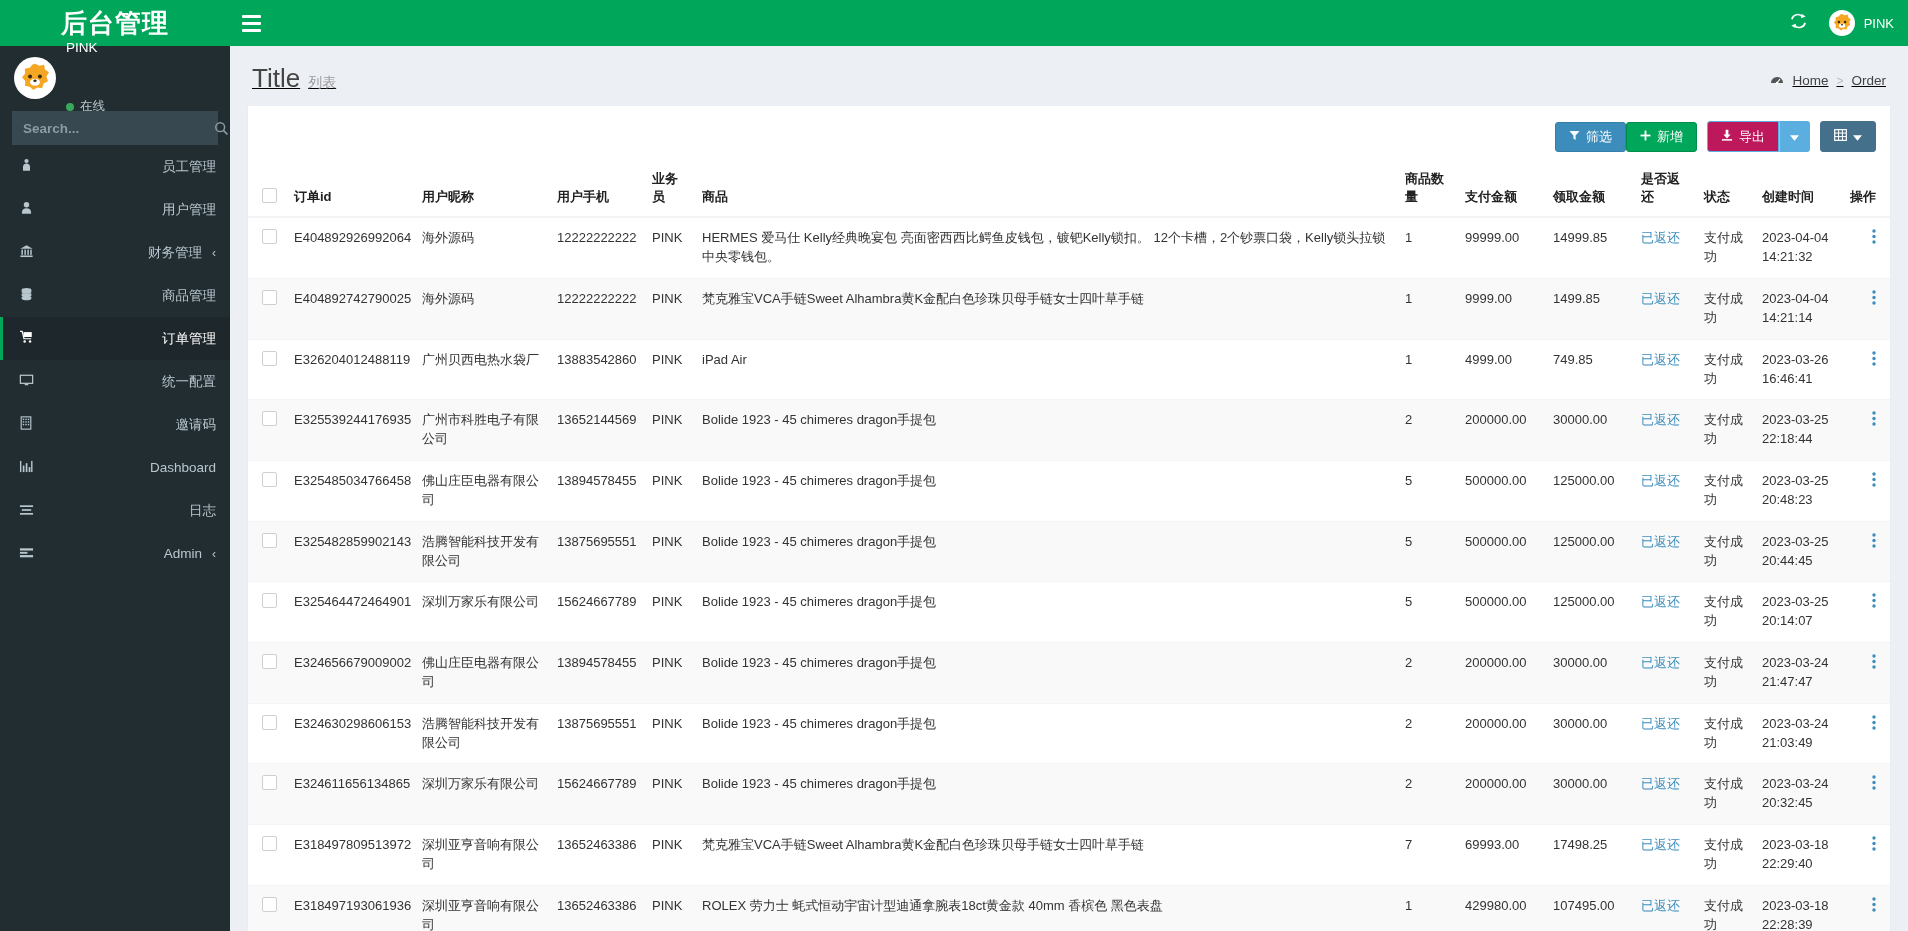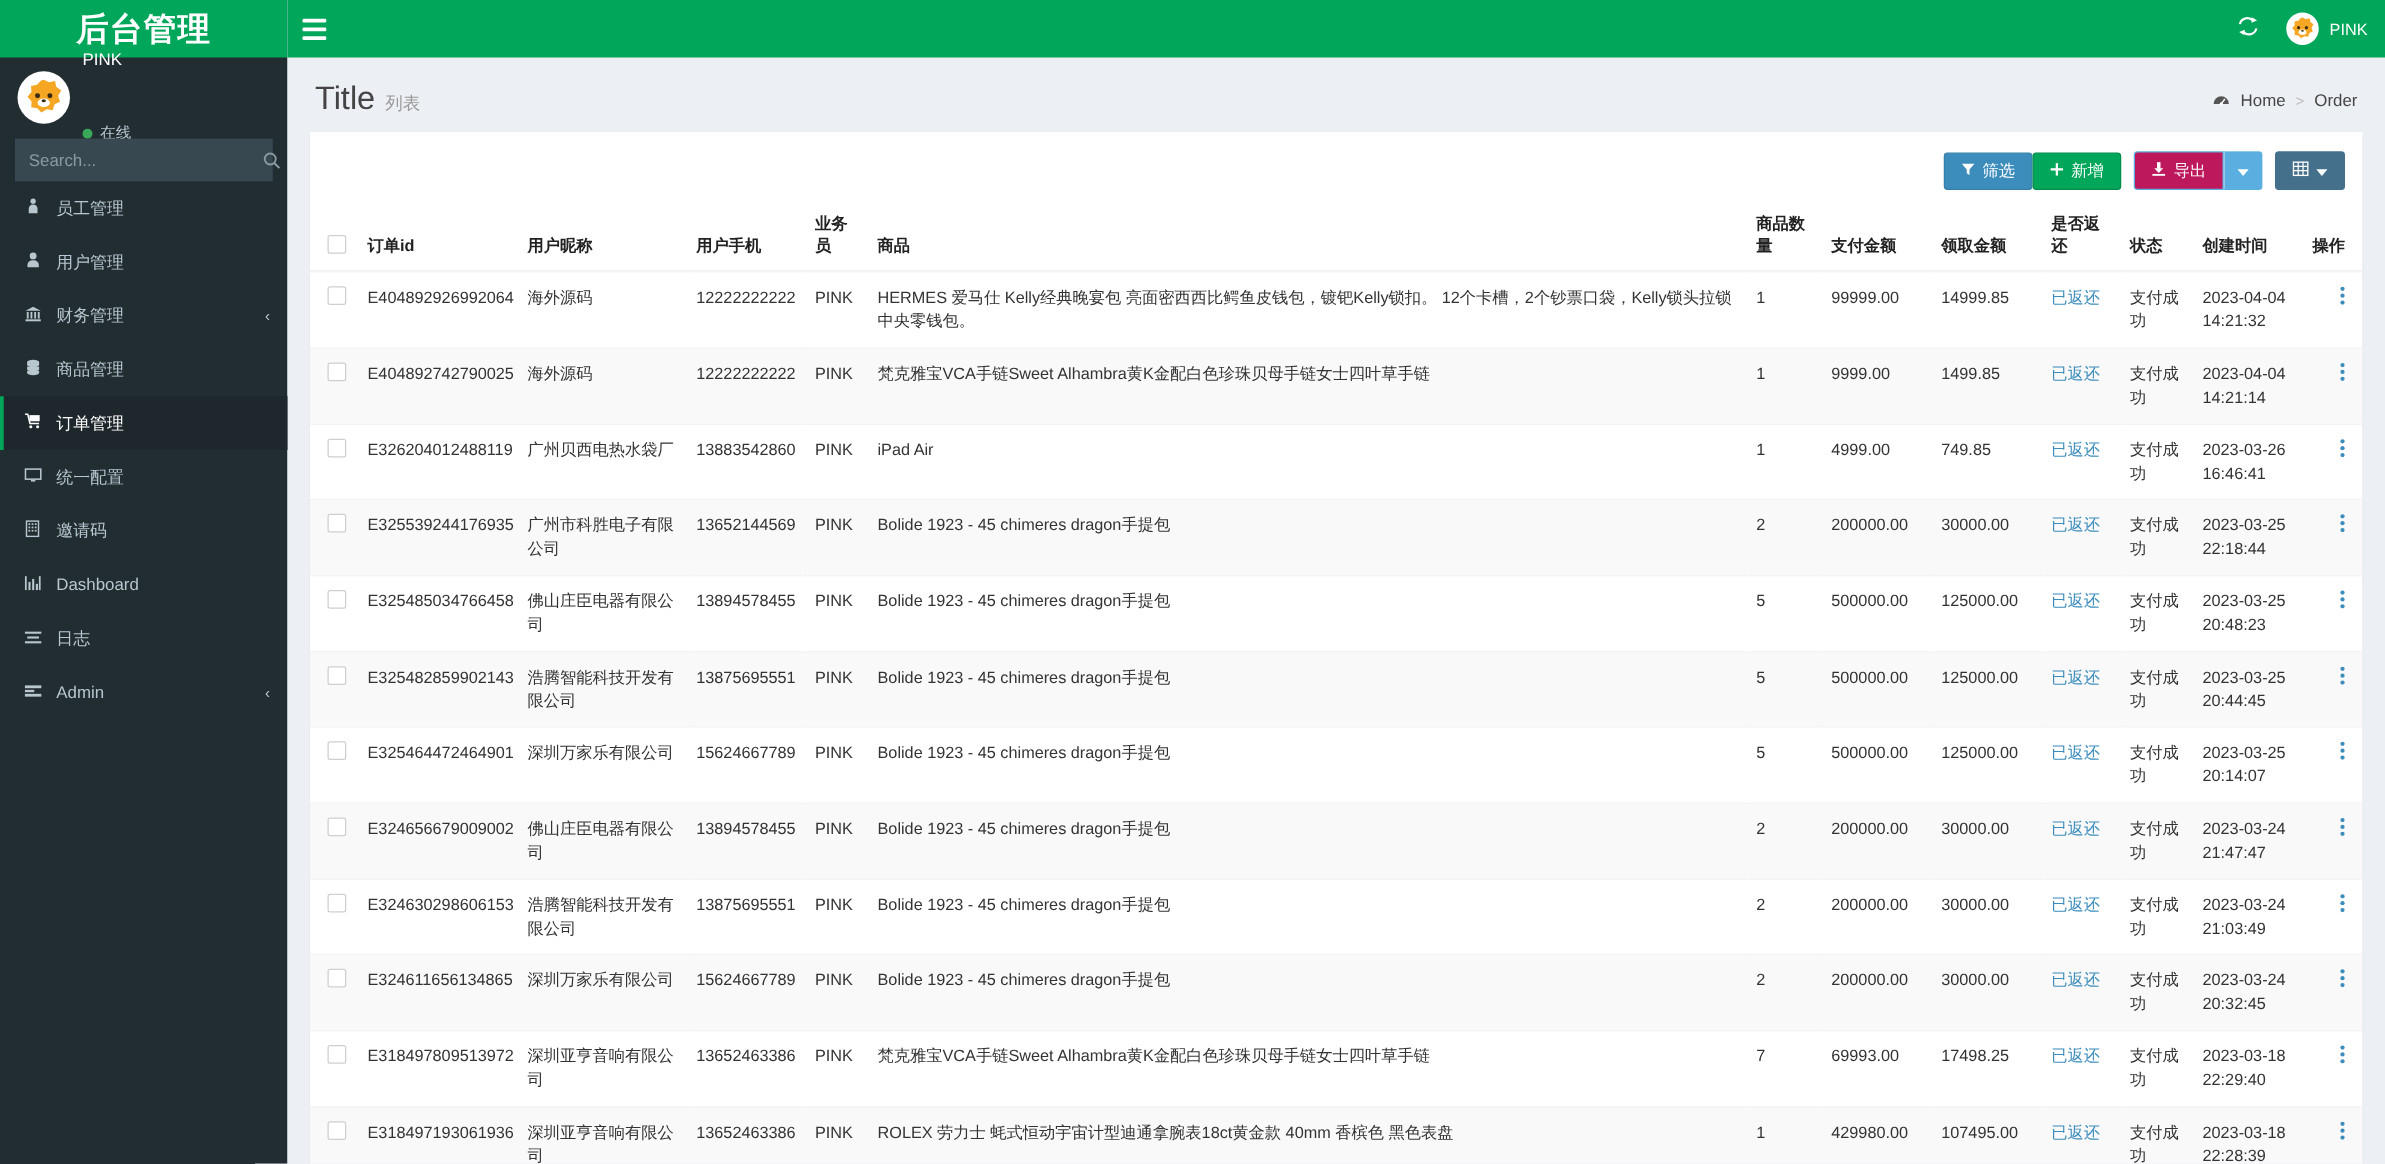--- a/index.html
+++ b/index.html
@@ -38,20 +38,21 @@
 
   .search-wrap { padding: 0 12px; margin-top: 2px; }
   .search-box {
     display: flex; align-items: center; background: #374850;
     height: 34px; border: 1px solid #374850;
   }
   .search-box input {
     flex: 1; background: transparent; border: none; outline: none;
     color: #cfd8dc; font-size: 13.5px; padding: 0 10px;
     font-family: "Liberation Sans", sans-serif;
+    font-weight: bold;
   }
   .search-box input::placeholder { color: #8a9ba3; }
   .search-btn {
     width: 34px; height: 32px; background: transparent; border: none;
     color: #999; cursor: pointer; display:flex; align-items:center; justify-content:center;
   }
   .menu-header {
     padding: 12px 16px 12px 16px; font-size: 12.5px; color: #4b646f;
     background: #1a2226; margin-top: 16px;
   }
@@ -61,39 +62,39 @@
     padding: 0 14px 0 14px; height: 43px;
     font-size: 13.5px; color: #b8c7ce; cursor: pointer;
     border-left: 3px solid transparent;
     position: relative;
   }
   .menu-item .mi-icon { width: 18px; text-align: center; font-size: 14px; color: #b8c7ce; flex-shrink: 0; }
   .menu-item.active {
     background: #1e282c; color: #fff; border-left-color: #00a65a;
   }
   .menu-item.active .mi-icon, .menu-item.active .mi-label { color: #fff; }
-  .mi-label { flex: 1; }
+  .mi-label { flex: 1; text-align: right; }
   .mi-arrow { font-size: 12px; color: #b8c7ce; }
 
   
   .main { flex: 1; display: flex; flex-direction: column; height: 931px; background:#ecf0f5; }
   .topbar {
     height: 46px; background: #00a65a; display: flex; align-items: center;
     justify-content: space-between; padding: 0 14px 0 12px; color: #fff;
   }
   .hamburger { width: 26px; height: 26px; display:flex; flex-direction:column; justify-content:center; gap:4px; cursor:pointer; }
   .hamburger span { display:block; height:3px; background:#fff; border-radius:1px; width: 19px; }
   .top-right { display:flex; align-items:center; gap: 22px; }
   .refresh-icon { font-size: 16px; cursor:pointer; color:#fff; }
   .top-user { display:flex; align-items:center; gap: 9px; cursor:pointer; }
   .top-avatar { width:26px; height:26px; border-radius:50%; background:#fff; display:flex;align-items:center;justify-content:center; overflow:hidden;}
   .top-user-name { font-size: 13px; color:#fff; }
 
   .content-header {
-    padding: 14px 22px 14px 22px; display: flex; align-items: flex-end; justify-content: space-between;
+    padding: 14px 22px 14px 22px; display: flex; align-items: flex-end; justify-content: space-between; text-decoration: underline;
   }
   .page-title { font-size: 26px; color: #444; font-weight: 400; line-height: 1; }
   .page-subtitle { font-size: 14px; color: #999; margin-left: 8px; }
   .breadcrumb { display:flex; align-items:center; gap:8px; font-size: 13.5px; color:#444; padding-bottom: 4px; margin-top: 13px;}
   .breadcrumb .bc-sep { color: #bbb; font-size: 12px; }
   .breadcrumb a { color:#444; text-decoration:none; }
   .bc-home-icon { font-size: 13px; }
 
   .box {
     background: #fff; margin: 0 18px; border-top: 3px solid #fff;

